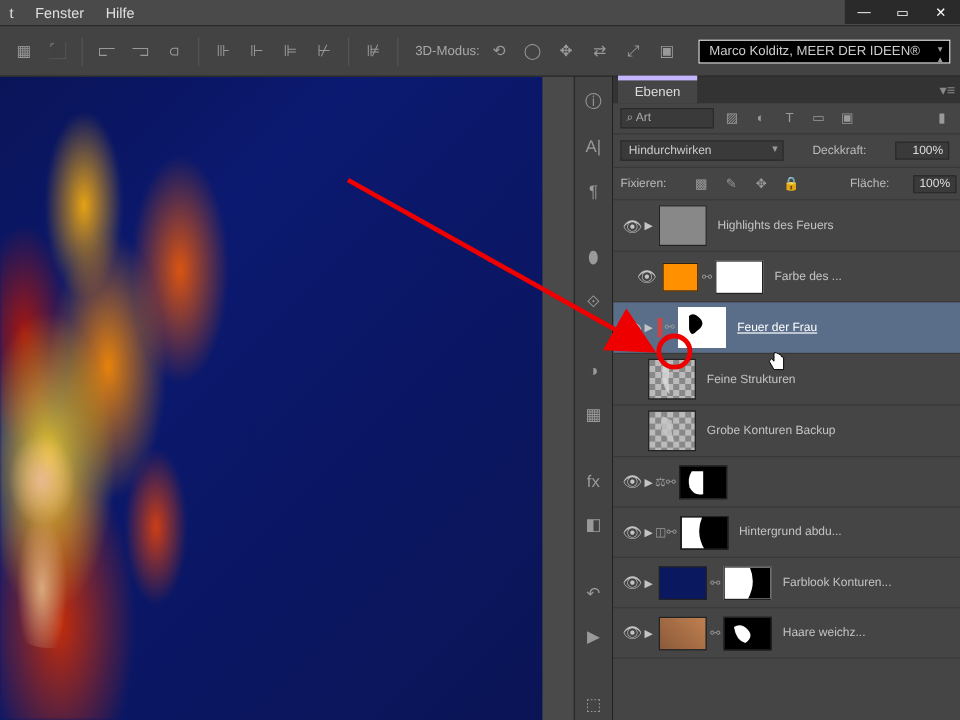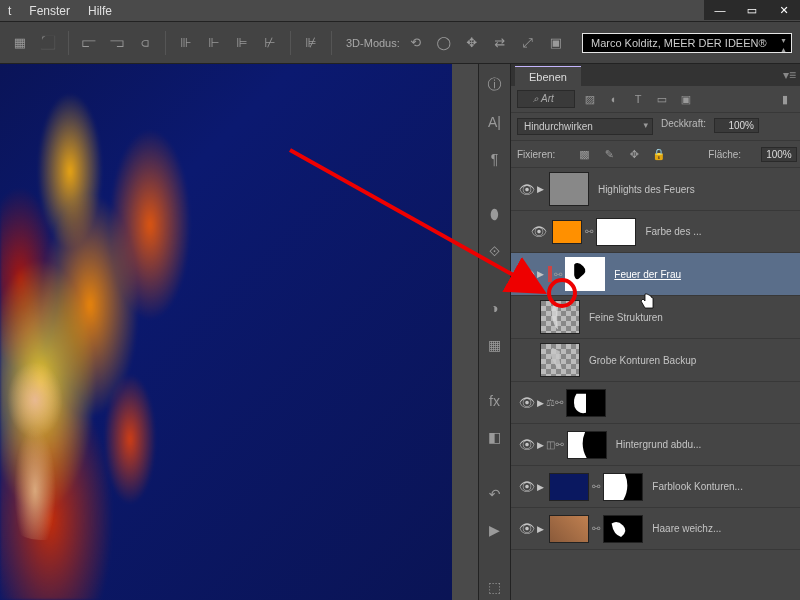--- a/index.html
+++ b/index.html
@@ -111,43 +111,42 @@
     }
     .panel-tab-row {
       height: 22px; background: #333;
       display: flex; align-items: flex-end;
       position: relative;
     }
     .panel-tab {
       background: #454545;
       padding: 4px 14px 3px; font-size: 11px;
       color: #ddd; margin-left: 4px;
-      border-top: 1px solid #c4b5fd;
+      border-top: 4px solid #c4b5fd;
     }
     .panel-menu { position: absolute; right: 4px; top: 4px; color: #888; font-size: 12px; }
     .panel-body { flex: 1; background: #454545; overflow: hidden; }
     .search-row {
       display: flex; align-items: center;
       padding: 4px 6px; gap: 6px;
       border-bottom: 1px solid #383838;
     }
     .search-box {
       background: #3a3a3a; border: 1px solid #2a2a2a;
-      padding: 2px 15px; color: #aaa; font-size: 10px;
-      width: 58px;
-      font-style: italic;
+      padding: 2px 4px; color: #aaa; font-size: 10px;
+      width: 78px;
     }
     .icon-chip {
       width: 18px; height: 16px;
       display: flex; align-items: center; justify-content: center;
       color: #9a9a9a; font-size: 11px;
     }
     .blend-row {
-      display: flex; align-items: flex-start;
-      padding: 5px 6px; gap: 8px;
+      display: flex; align-items: center;
+      padding: 5px 6px; gap: 24px;
       border-bottom: 1px solid #383838;
     }
     .blend-select {
       background: #3a3a3a; border: 1px solid #2a2a2a;
       padding: 2px 16px 2px 6px; color: #ccc; font-size: 10px;
       width: 136px; position: relative;
     }
     .blend-select::after { content: "▾"; position: absolute; right: 4px; top: 1px; font-size: 9px; color: #999; }
     .prop-label { font-size: 10px; color: #bbb; }
     .prop-val {

